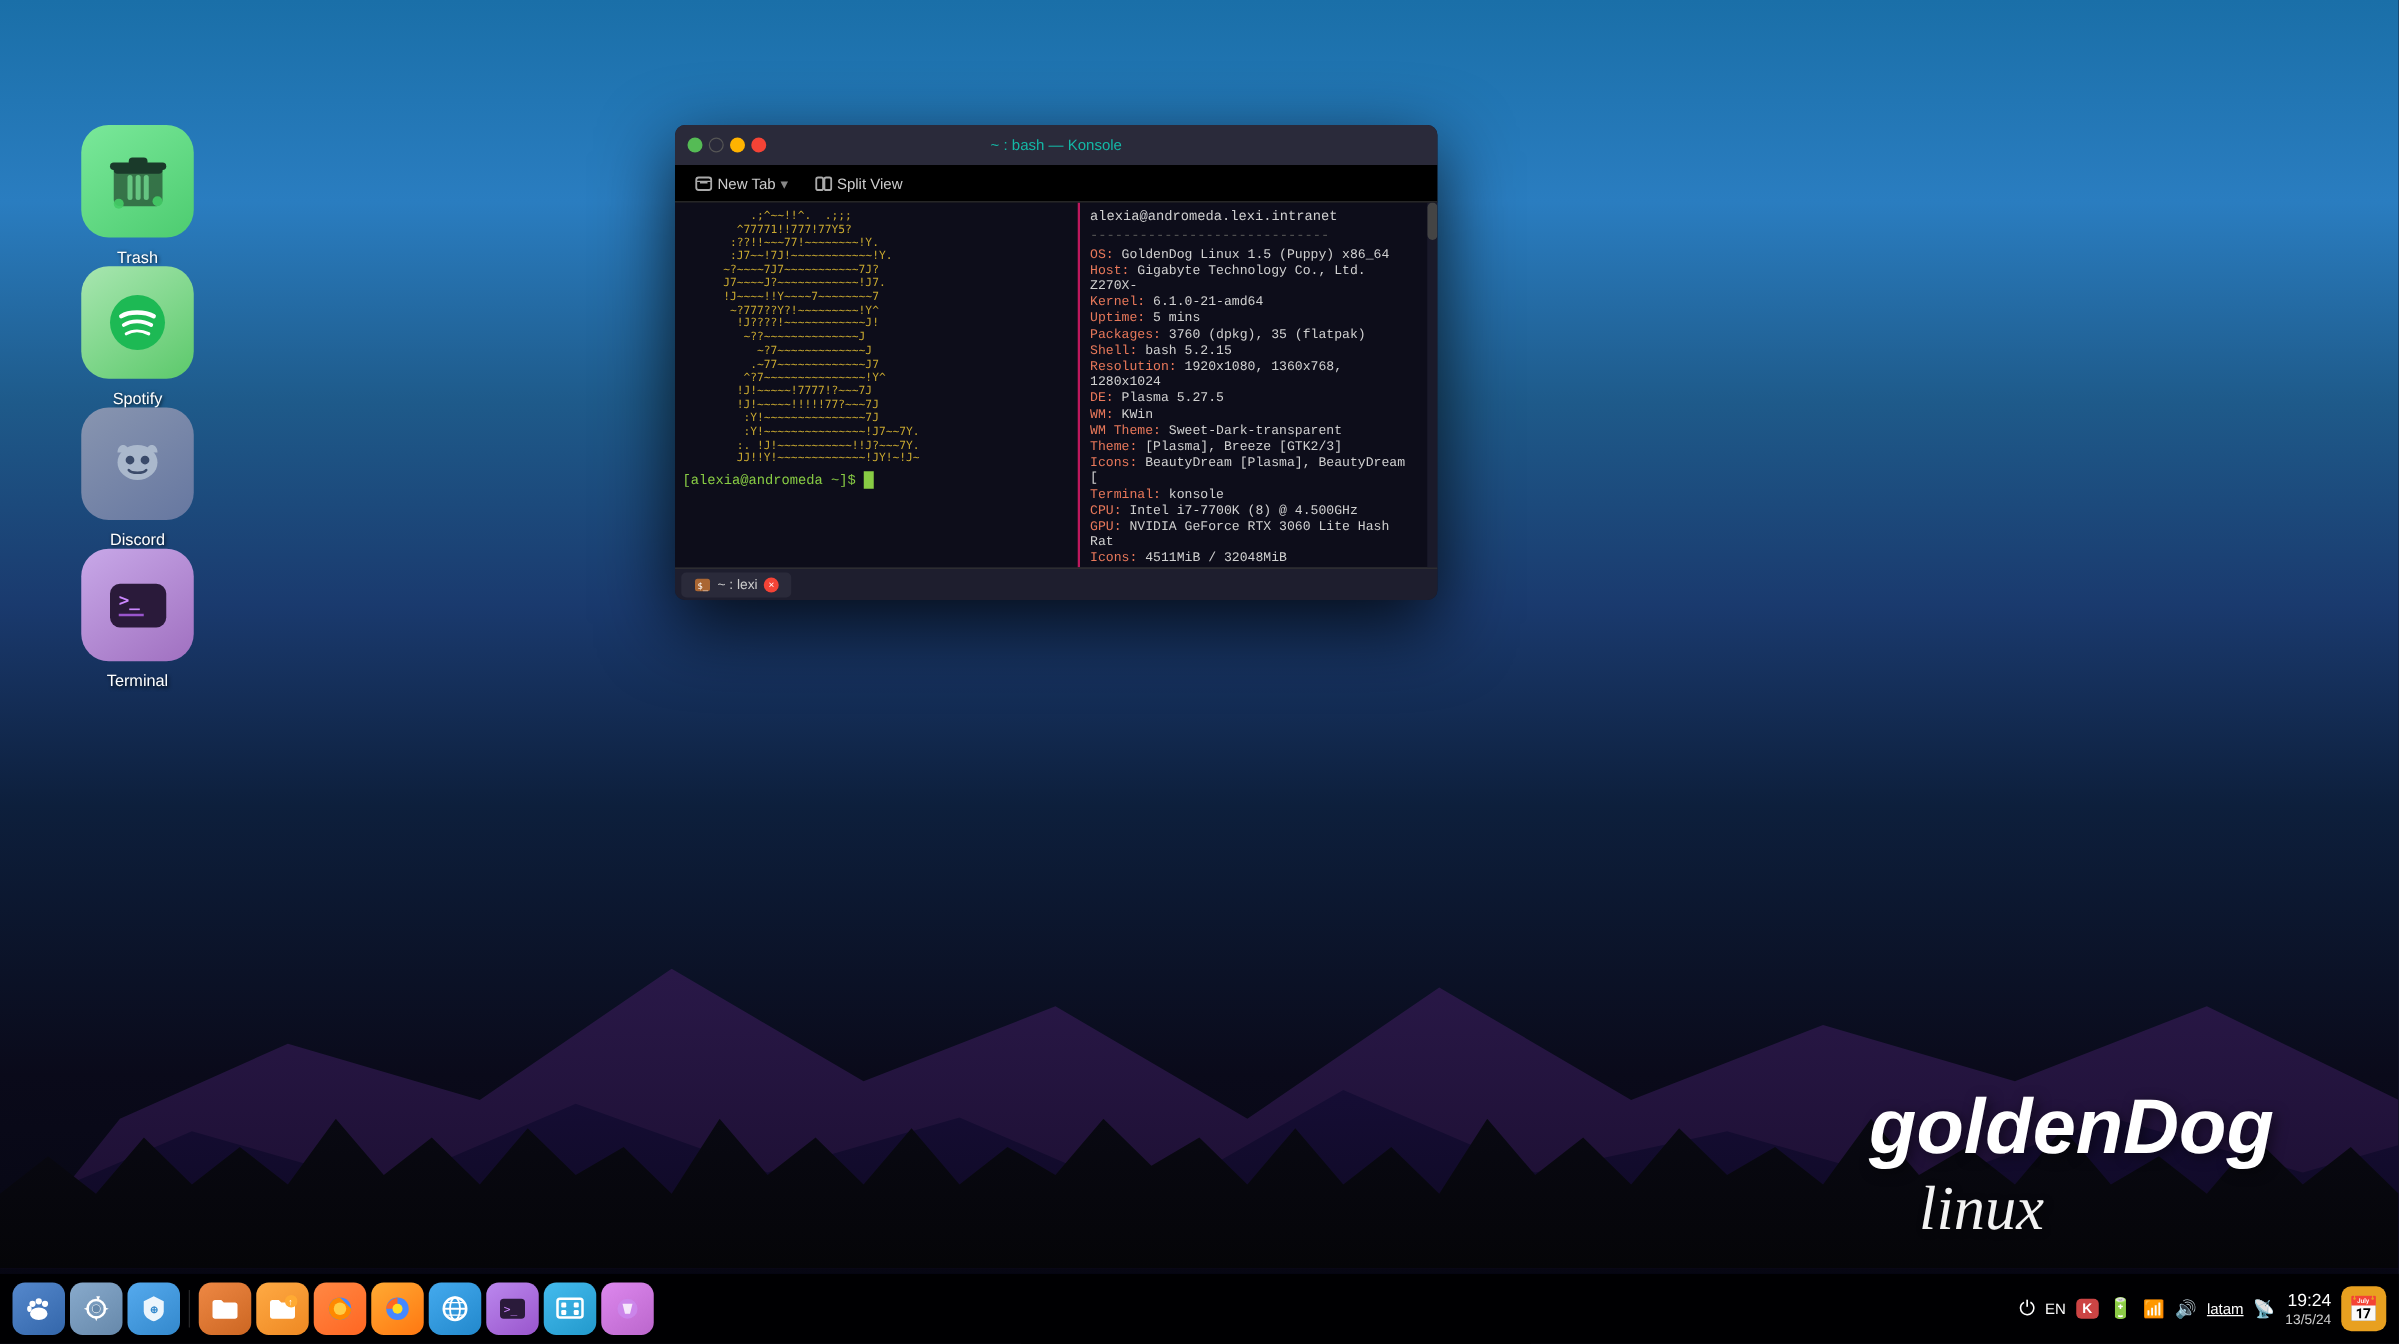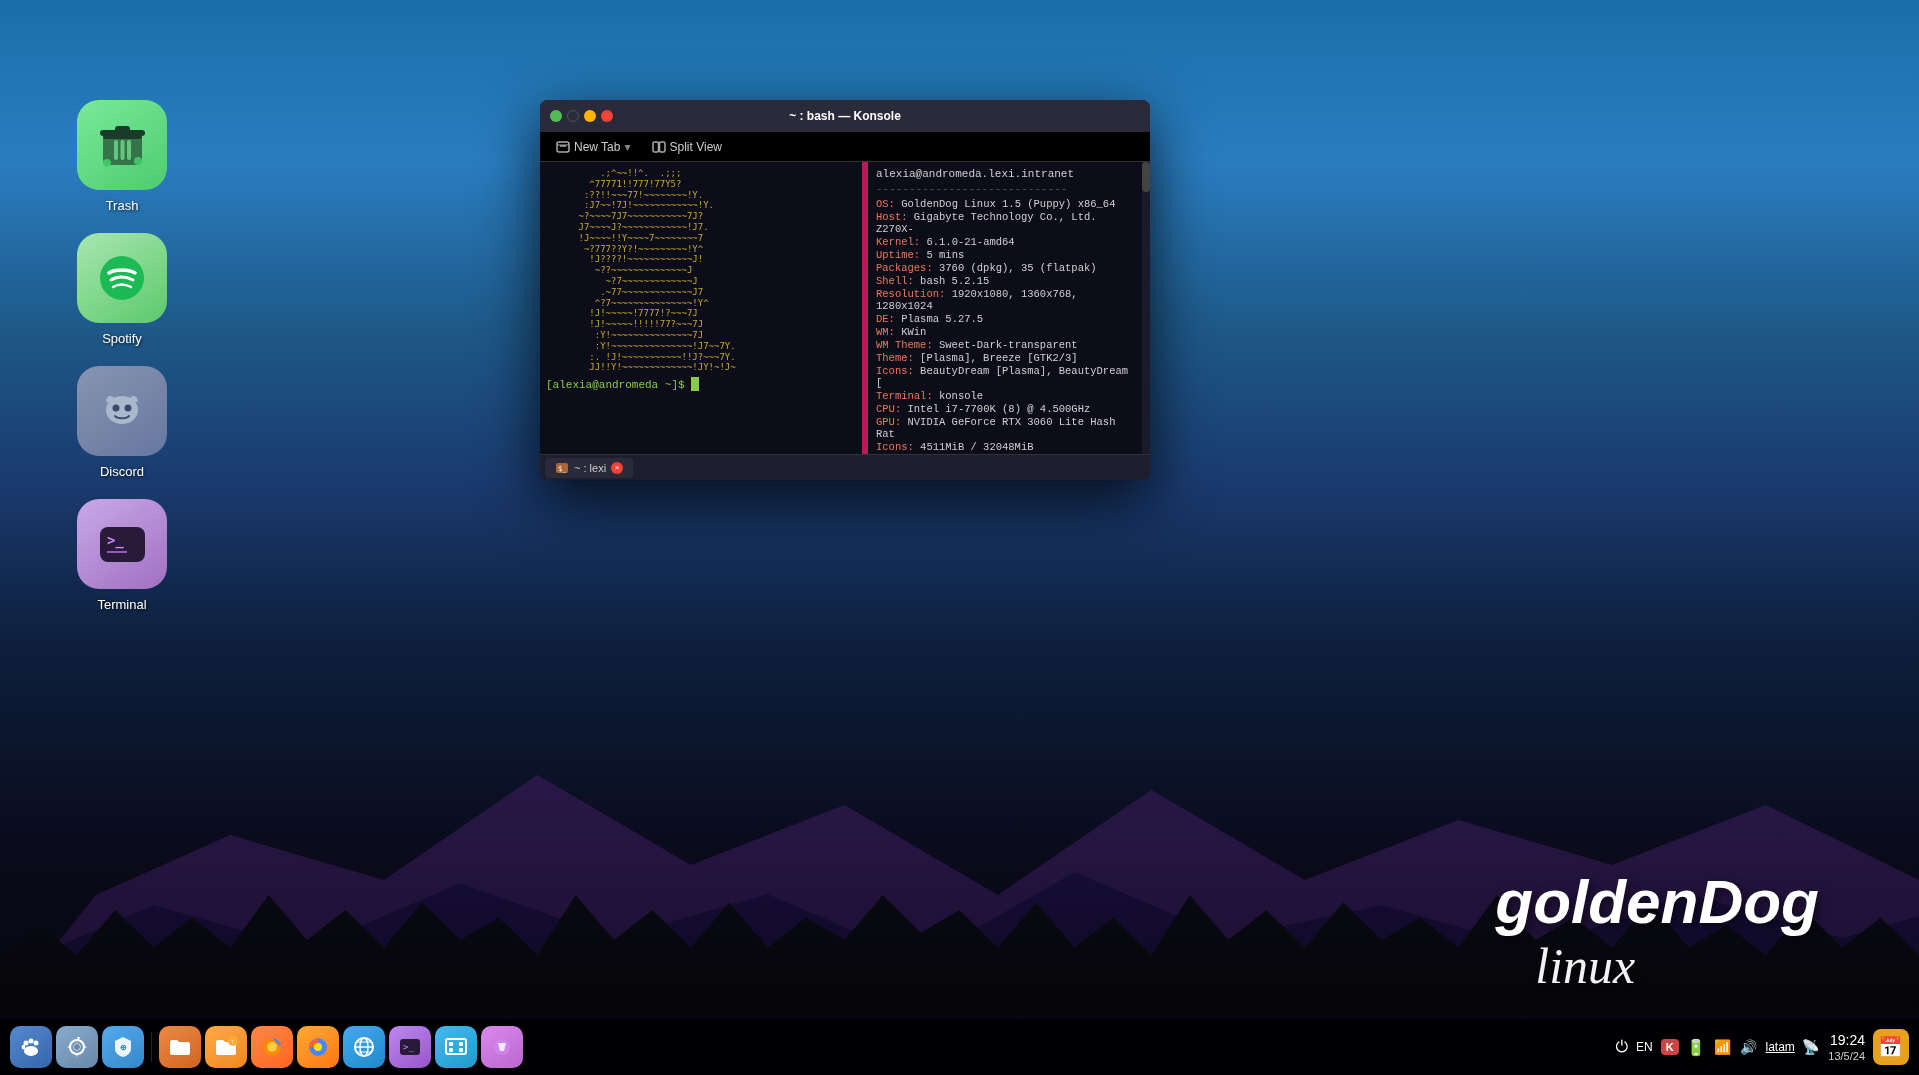--- a/index.html
+++ b/index.html
@@ -65,25 +65,24 @@
       right: 0;
       height: 150px;
       background: linear-gradient(180deg, #0a0a15 0%, #050508 100%);
       clip-path: polygon(0% 100%, 0% 60%, 2% 40%, 4% 60%, 6% 30%, 8% 55%, 10% 35%, 12% 55%, 14% 20%, 16% 50%, 18% 30%, 20% 55%, 22% 25%, 24% 50%, 26% 35%, 28% 60%, 30% 20%, 32% 50%, 34% 30%, 36% 55%, 38% 25%, 40% 55%, 42% 35%, 44% 50%, 46% 20%, 48% 45%, 50% 30%, 52% 55%, 54% 25%, 56% 55%, 58% 35%, 60% 60%, 62% 20%, 64% 50%, 66% 30%, 68% 55%, 70% 25%, 72% 50%, 74% 35%, 76% 55%, 78% 20%, 80% 50%, 82% 35%, 84% 55%, 86% 25%, 88% 55%, 90% 40%, 92% 60%, 94% 30%, 96% 55%, 98% 35%, 100% 60%, 100% 100%);
     }
 
     
     .desktop-icons {
       position: absolute;
       top: 100px;
-      left: 62px;
+      left: 50px;
       z-index: 10;
       display: flex;
       flex-direction: column;
-      gap: 20px;
     }
 
     .desktop-icon {
       display: flex;
       flex-direction: column;
       align-items: center;
       gap: 8px;
       cursor: pointer;
       width: 120px;
     }
@@ -180,23 +179,22 @@
       height: 12px;
       border-radius: 50%;
     }
     .dot-yellow { background: #ffb300; }
     .dot-red { background: #f44336; }
 
     .titlebar-text {
       position: absolute;
       left: 50%;
       transform: translateX(-50%);
-      color: #ffffff;
+      color: #14b8a6;
       font-size: 12px;
-      font-weight: bold;
     }
 
     .konsole-toolbar {
       background: #000000;
       height: 30px;
       display: flex;
       align-items: center;
       padding: 0 8px;
       gap: 5px;
       border-bottom: 1px solid #333;
@@ -232,21 +230,21 @@
       position: relative;
     }
 
     .konsole-sysinfo {
       width: 280px;
       background: #0d0d1a;
       padding: 6px 8px;
       font-family: 'Courier New', monospace;
       font-size: 11px;
       color: #d0d0d0;
-      border-left: 6px solid #be185d;
+      border-left: 2px solid #be185d;
       overflow: hidden;
     }
 
     .sysinfo-user {
       color: #d0d0d0;
       margin-bottom: 3px;
       font-size: 11px;
     }
 
     .sysinfo-divider {

